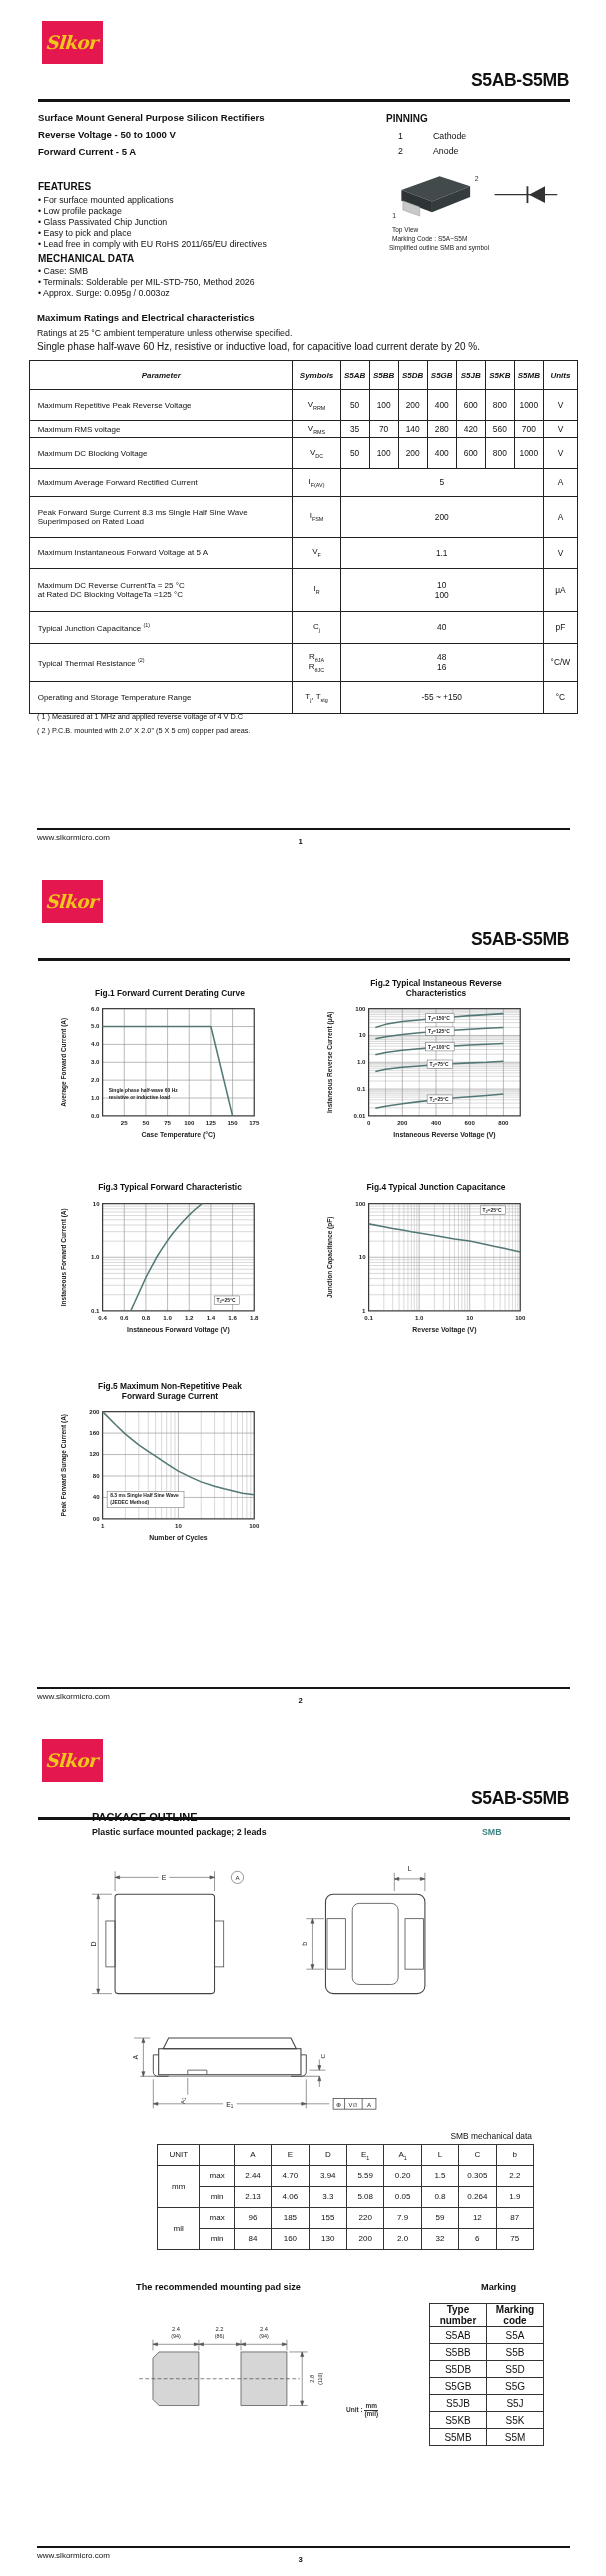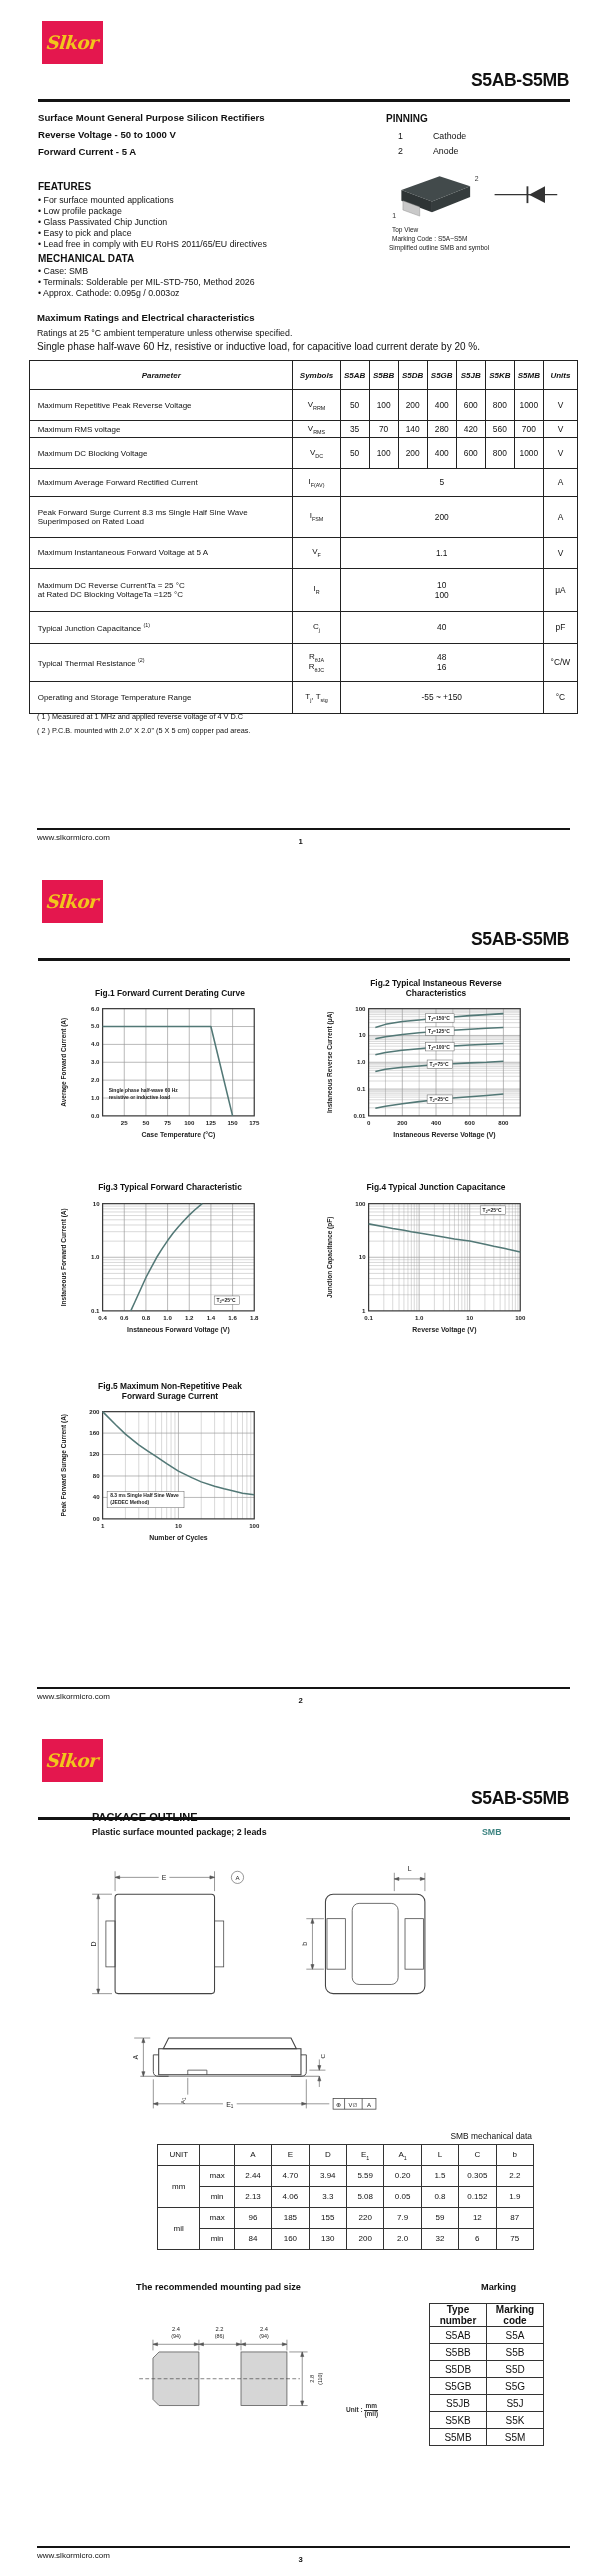--- a/index.html
+++ b/index.html
@@ -84,21 +84,21 @@
     </g>
   </svg>
   <div class="p cap" style="left:392px;top:226px;">Top View</div>
   <div class="p cap" style="left:392px;top:235px;">Marking Code :  S5A~S5M</div>
   <div class="p cap" style="left:389px;top:244px;">Simplified outline SMB and symbol</div>
 
   <div class="p sech" style="left:38px;top:253px;">MECHANICAL DATA</div>
   <div class="p" style="left:38px;top:266px;">
     <div class="li">• Case: SMB</div>
     <div class="li">• Terminals: Solderable per MIL-STD-750, Method 2026</div>
-    <div class="li">• Approx. Cathode: 0.095g / 0.003oz</div>
+    <div class="li">• Approx. Surge: 0.095g / 0.003oz</div>
   </div>
 
   <div class="p b" style="left:37px;top:312px;font-size:9.6px;">Maximum Ratings and Electrical characteristics</div>
   <div class="p" style="left:37px;top:328px;font-size:8.8px;">Ratings at 25 °C ambient temperature unless otherwise specified.</div>
   <div class="p" style="left:37px;top:341px;font-size:10px;">Single phase half-wave 60 Hz, resistive or inductive load, for capacitive load current derate by 20 %.</div>
 
   <table class="p rt" style="left:29px;top:360px;">
     <colgroup>
         <col style="width:263px">
         <col style="width:47px">
@@ -637,21 +637,21 @@
           <td>2.2</td>
     </tr>
     <tr>
       <td>min</td>
       <td>2.13</td>
           <td>4.06</td>
           <td>3.3</td>
           <td>5.08</td>
           <td>0.05</td>
           <td>0.8</td>
-          <td>0.152</td>
+          <td>0.264</td>
           <td>1.9</td>
     </tr>
     <tr>
       <td rowspan="2">mil</td>
       <td>max</td>
       <td>96</td>
           <td>185</td>
           <td>155</td>
           <td>220</td>
           <td>7.9</td>

